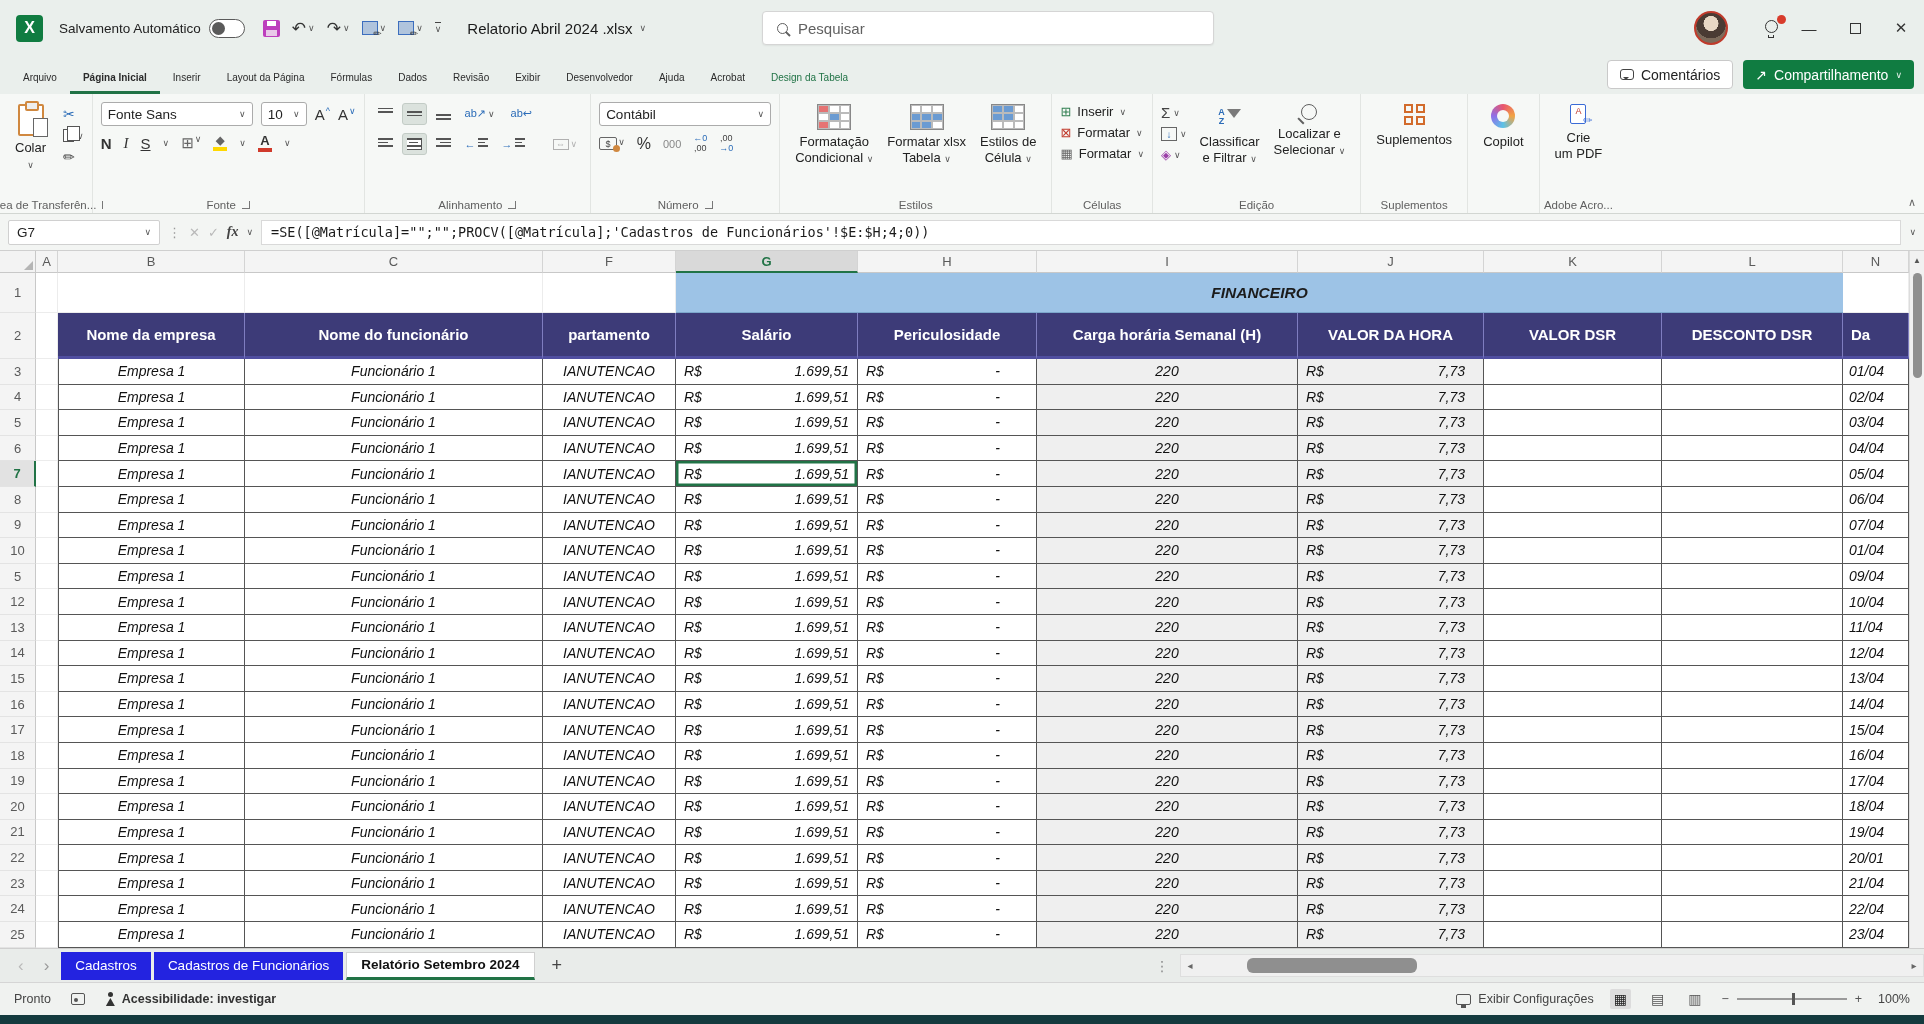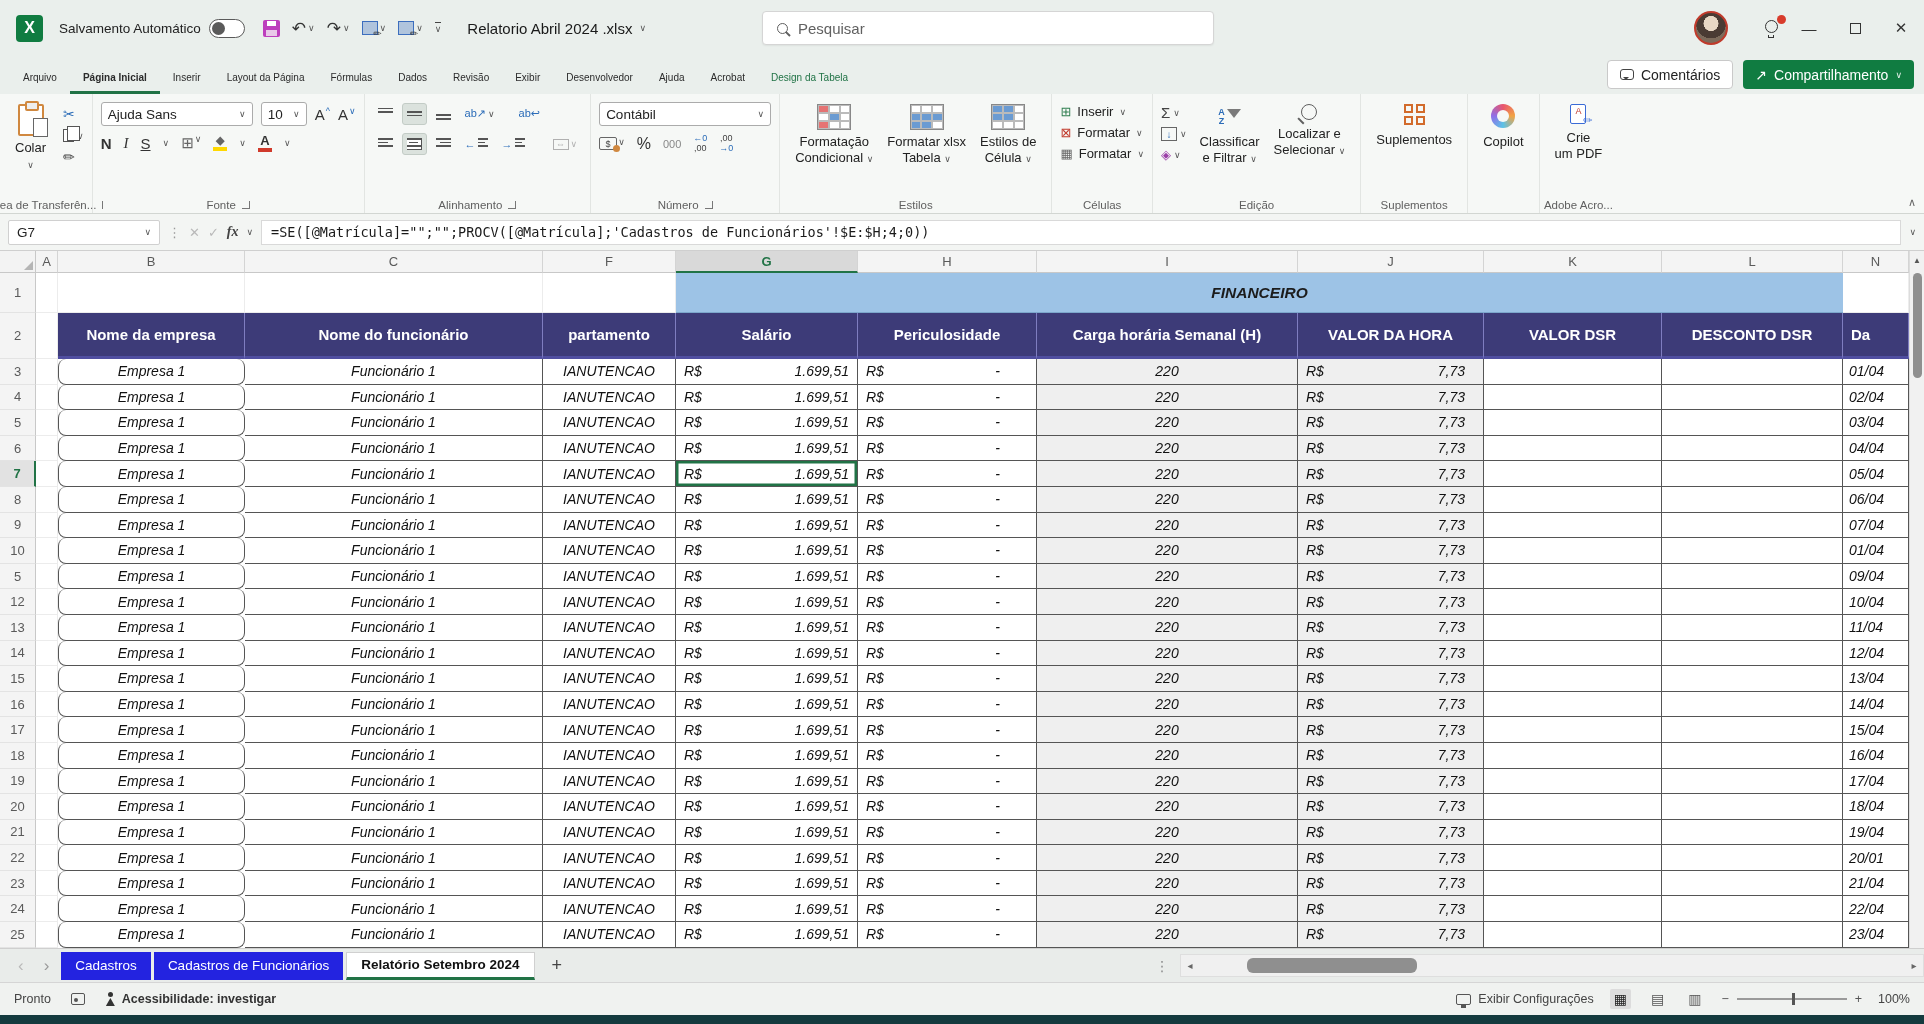--- a/index.html
+++ b/index.html
@@ -149,21 +149,21 @@
   .gut.gsel { background:#e2e2e2; color:#217346; border-right:2px solid #217346; font-weight:bold; }
   .blankc { background:#fff; border-right:1px solid #ececec; border-bottom:1px solid #ececec; flex:0 0 auto; }
   .hblue { background:#9dc3e6; display:flex; align-items:center; justify-content:center; font-style:italic;
     font-weight:600; font-size:15.5px; color:#1c1c1c; flex:0 0 auto; border-bottom:1px solid #7da7cc; }
   .th { background:#3d3b78; color:#fff; font-weight:bold; font-size:15px; display:flex; align-items:center;
     justify-content:center; border-right:1px solid #7f7dc0; border-bottom:3px solid #504ea0; overflow:hidden;
     white-space:nowrap; flex:0 0 auto; }
   .th.clipleft { justify-content:flex-start; padding-left:8px; }
   .c { border-right:1px solid #555; border-bottom:1px solid #555; display:flex; align-items:center;
     font-style:italic; font-size:14px; color:#111; overflow:hidden; white-space:nowrap; background:#fff; flex:0 0 auto; }
-  .c.first { border-left:1.5px solid #555;border-radius:8px; }
+  .c.first { border-left:1.5px solid #555; }
   .c.center { justify-content:center; }
   .c.money { justify-content:space-between; padding:0 8px; }
   .c.paddash { padding-right:36px; }
   .c.padj { padding-right:18px; }
   .c.shade { background:#efefef; }
   .c.date { padding-left:6px; }
   .c.selcell { box-shadow:inset 0 0 0 2.5px #217346; }
   .vscroll { position:absolute; top:0; right:0; bottom:0; width:15px; background:#f1f1f1; border-left:1px solid #dcdcdc; }
   .vscroll .up { display:block; text-align:center; font-size:8px; color:#555; padding-top:5px; }
   .vscroll .thumb { position:absolute; top:22px; left:2.5px; width:9px; height:105px; background:#8f8f8f; border-radius:5px; }
@@ -306,21 +306,21 @@
       <div class="glabel">
           <span>Área de Transferên...</span>
           <span class="dlaunch"></span>
         </div>
     </div>
 
     <div class="rgroup">
       <div class="fcol">
         <div class="frow">
           <div class="combo w150">
-              <span>Ajuda Sans</span>
+              <span>Fonte Sans</span>
               <span class="chev">∨</span>
             </div>
           <div class="combo w44">
               <span>10</span>
               <span class="chev">∨</span>
             </div>
           <span class="fbtn">
               <span>A</span>
               <sup>^</sup>
             </span>
@@ -374,21 +374,21 @@
           <span class="abtn">
               <span class="lin vb">
                 <i></i>
                 <i></i>
               </span>
             </span>
           <span class="abtn">
               <span class="tinytxt blue">ab↗</span>
               <span class="chev">∨</span>
             </span>
-          <span class="abtn" style="margin-left:10px">
+          <span class="abtn" style="margin-left:2px">
               <span class="tinytxt blue">ab↩</span>
             </span>
         </div>
         <div class="frow" style="gap:4px">
           <span class="abtn">
               <span class="lin l">
                 <i></i>
                 <i></i>
                 <i></i>
               </span>

